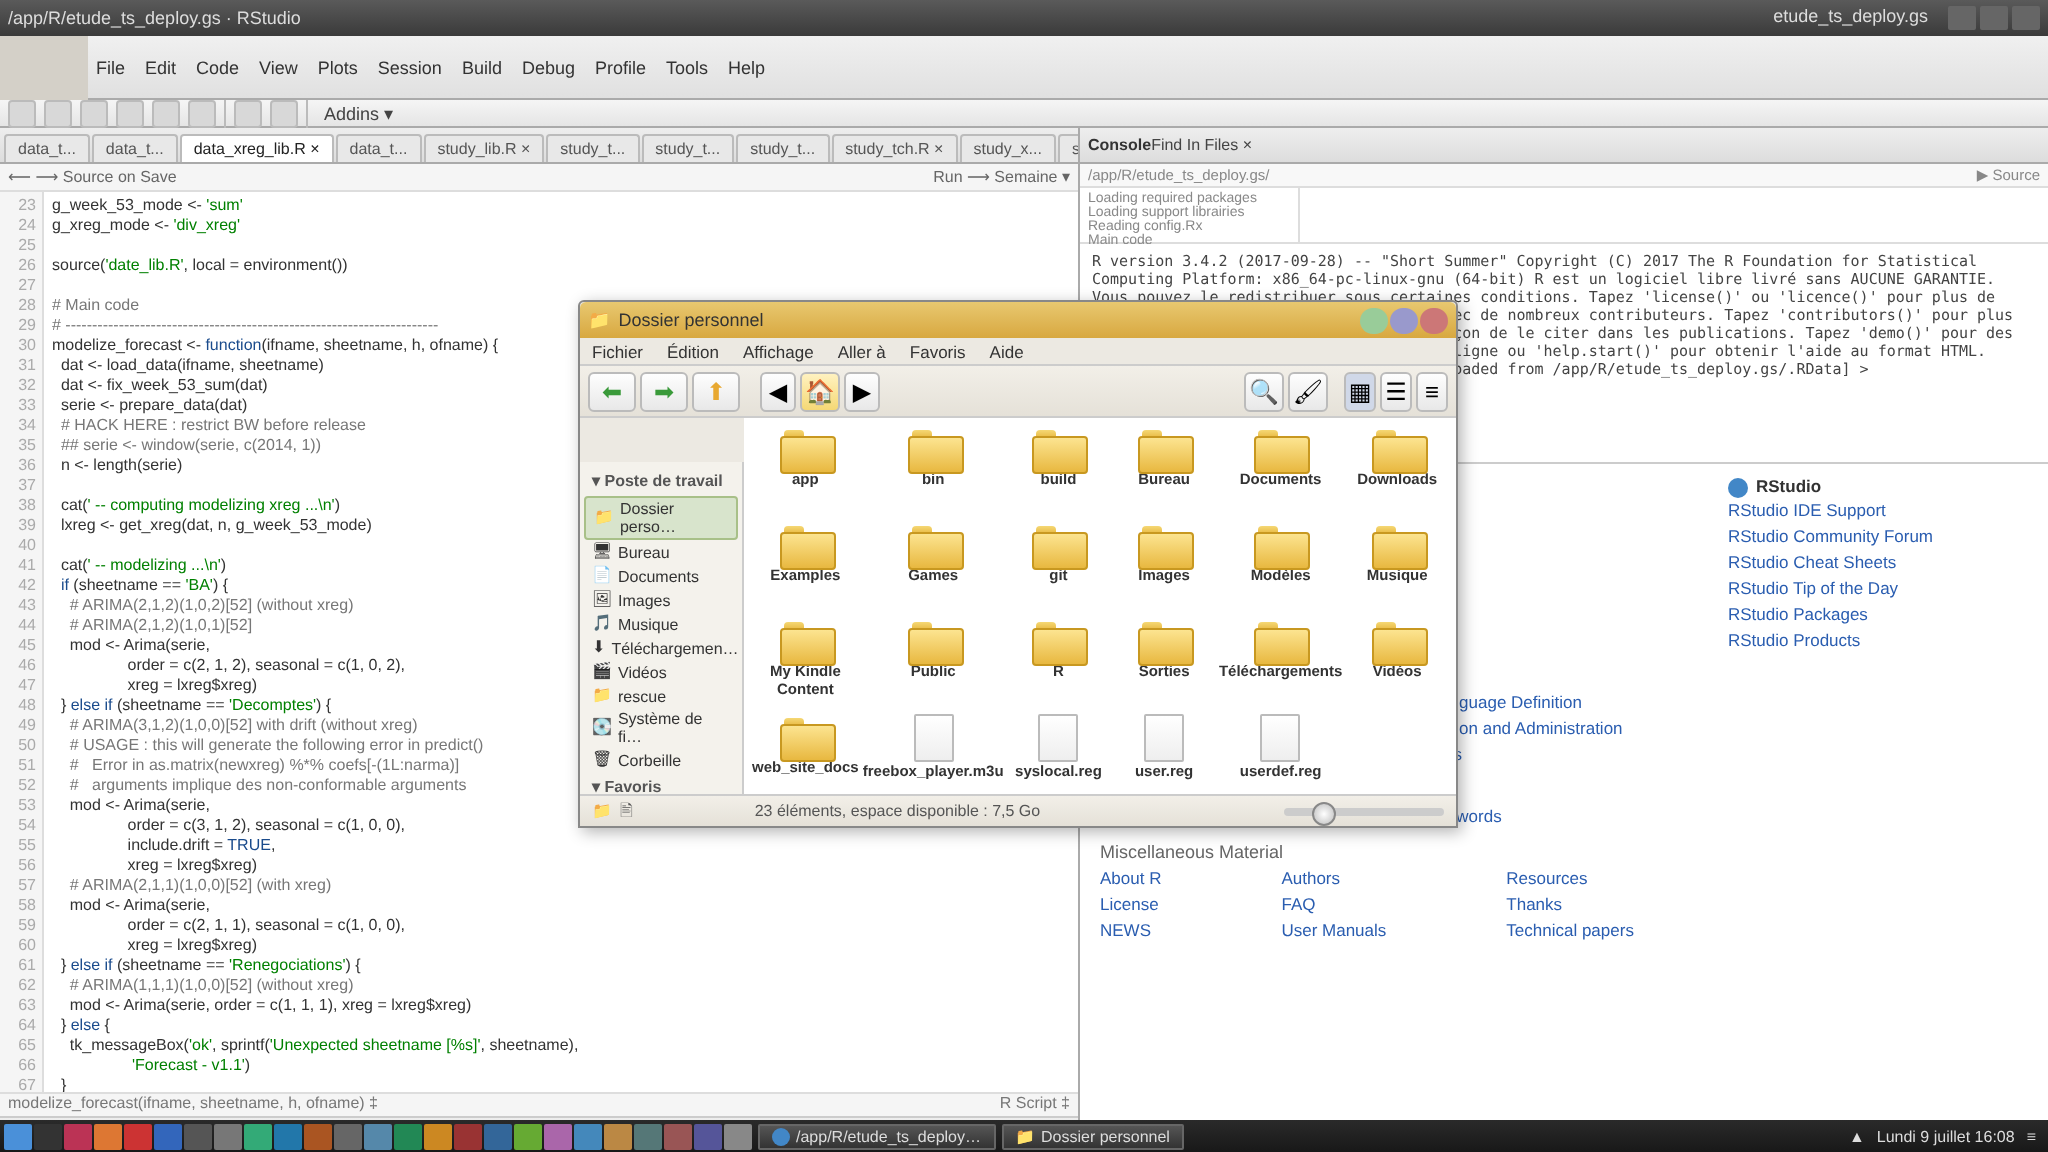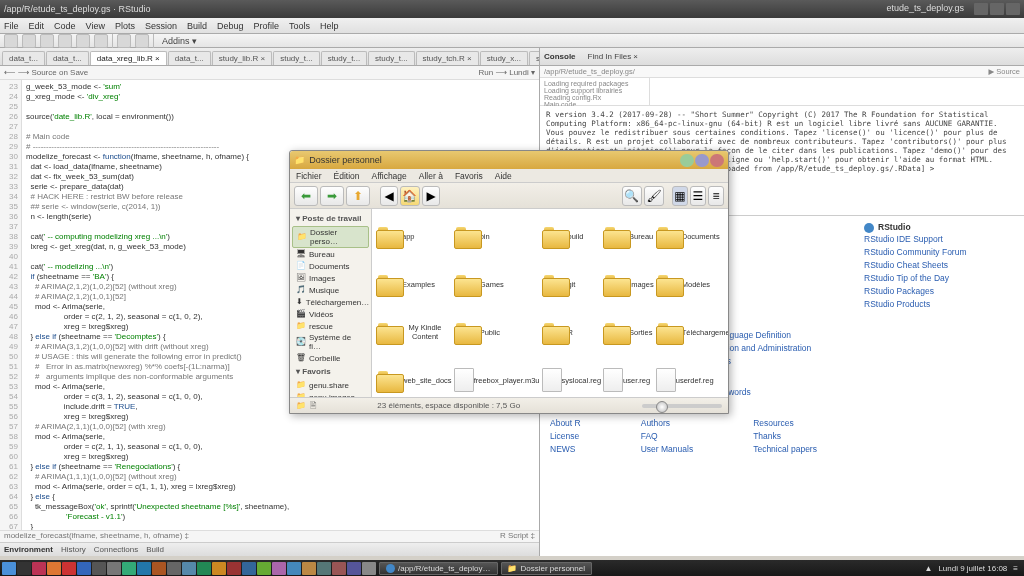--- a/index.html
+++ b/index.html
@@ -1,56 +1,56 @@
 <!DOCTYPE html>
 <html><head>
 <meta charset="utf-8">
 <style>
 * { margin:0; padding:0; box-sizing:border-box; font-family:"Segoe UI",Arial,sans-serif; }
 body { background:#d4d0c8; width:1024px; height:576px; overflow:hidden; font-size:10px; position:relative; }
 .titlebar { height:18px; background:linear-gradient(#5a5a5a,#3a3a3a); color:#ddd; display:flex; align-items:center; padding:0 4px; font-size:9px; }
 .titlebar .right { margin-left:auto; display:flex; gap:2px; }
 .winbtn { width:14px; height:12px; background:#666; display:inline-block; border-radius:1px; }
-.menubar { height:16px; background:linear-gradient(#f0f0f0,#e0e0e0); border-bottom:1px solid #aaa; display:flex; align-items:center; padding:0 4px; font-size:9px; gap:10px; color:#333; }
+.menubar { height:32px; background:linear-gradient(#f0f0f0,#e0e0e0); border-bottom:1px solid #aaa; display:flex; align-items:center; padding:0 4px; font-size:9px; gap:10px; color:#333;margin-left:44px; }
 .toolbar { height:14px; background:linear-gradient(#f5f5f5,#e5e5e5); border-bottom:1px solid #aaa; display:flex; align-items:center; padding:0 4px; gap:4px; }
 .tbicon { width:14px; height:14px; background:#d8d8d8; border:1px solid #bbb; border-radius:2px; }
 .addins { font-size:9px; color:#444; margin-left:4px; }
 .workspace { display:flex; height:508px; }
 .leftpane { width:540px; border-right:1px solid #aaa; display:flex; flex-direction:column; background:#fff; }
 .rightpane { flex:1; display:flex; flex-direction:column; background:#fff; }
 .tabstrip { height:18px; background:linear-gradient(#eee,#ddd); border-bottom:1px solid #aaa; display:flex; align-items:flex-end; padding:0 2px; overflow:hidden; font-size:8px; }
 .tab { padding:2px 6px; background:#e8e8e8; border:1px solid #bbb; border-bottom:none; margin-right:1px; border-radius:2px 2px 0 0; color:#555; white-space:nowrap; cursor:pointer; }
 .tab.active { background:#fff; color:#222; }
 .editor { flex:1; overflow:auto; background:#fff; display:flex; font-family:Consolas,monospace; font-size:8px; line-height:10px; }
 .gutter { width:22px; background:#f5f5f5; color:#aaa; text-align:right; padding:2px 3px 2px 0; border-right:1px solid #ddd; }
 .code { flex:1; padding:2px 4px; white-space:pre; color:#333; }
 .kw { color:#1a4b8c; } .str { color:#008000; } .cm { color:#777; }
-.consoletabs { height:18px; background:linear-gradient(#eee,#ddd); border-bottom:1px solid #aaa; display:flex; align-items:center; font-size:8px; padding:0 4px; gap:12px; color:#444; }
+.consoletabs { height:18px; background:linear-gradient(#eee,#ddd); border-bottom:1px solid #aaa; display:flex; align-items:center; font-size:8px; padding:0 4px; gap:0; color:#444; }
 .console { flex:0 0 110px; padding:4px 6px; font-family:Consolas,monospace; font-size:7.5px; line-height:9px; color:#444; overflow:hidden; background:#fff; border-bottom:1px solid #ccc; }
 .helppane { flex:1; padding:6px 10px; font-size:8.5px; color:#333; overflow:hidden; background:#fff; }
 .helppane a { color:#2a5db0; text-decoration:none; display:block; line-height:13px; }
 .helppane h4 { font-size:9px; color:#666; margin:6px 0 2px; font-weight:normal; }
 .helpcols { display:flex; gap:60px; }
 .rsicon { width:10px; height:10px; background:#4287c7; border-radius:50%; display:inline-block; vertical-align:middle; margin-right:4px; }
 
 .filemanager { position:absolute; left:289px; top:150px; width:440px; height:264px; background:#ece9e2; border:1px solid #888; border-radius:3px 3px 0 0; box-shadow:2px 2px 8px rgba(0,0,0,.3); display:flex; flex-direction:column; }
 .fmtitle { height:18px; background:linear-gradient(#e8c870,#d8a840); border-radius:3px 3px 0 0; display:flex; align-items:center; padding:0 4px; font-size:9px; color:#333; }
 .fmtitle .fmright { margin-left:auto; display:flex; gap:1px; }
 .fmtbtn { width:14px; height:13px; border-radius:7px; }
 .fmmenu { height:14px; background:#ece9e2; display:flex; align-items:center; padding:0 6px; gap:12px; font-size:8.5px; color:#333; border-bottom:1px solid #ccc; }
 .fmtoolbar { height:26px; background:linear-gradient(#f2efe8,#e5e1d8); border-bottom:1px solid #ccc; display:flex; align-items:center; padding:0 4px; gap:2px; }
 .navbtn { width:24px; height:20px; border:1px solid #bbb; border-radius:3px; background:linear-gradient(#fefefe,#e8e8e8); display:flex; align-items:center; justify-content:center; font-size:12px; }
 .fmbody { flex:1; display:flex; overflow:hidden; }
-.fmsidebar { width:82px; background:#f4f2ec; border-right:1px solid #ccc; padding:2px; overflow:hidden; font-size:8px; }
+.fmsidebar { width:82px; background:#f4f2ec; border-right:1px solid #ccc; padding:2px; overflow:hidden; font-size:8px;margin-top:22px; }
 .sidehead { font-weight:bold; color:#555; padding:3px 4px; font-size:8px; }
 .sideitem { display:flex; align-items:center; gap:3px; padding:1px 4px; color:#333; cursor:pointer; }
 .sideitem.sel { background:#d8e4cc; border:1px solid #a8c088; border-radius:2px; }
 .sicon { width:10px; height:10px; display:inline-block; }
 .fmcontent { flex:1; background:#fff; padding:4px; display:grid; grid-template-columns:repeat(6,1fr); grid-auto-rows:46px; gap:2px; overflow:hidden; font-size:7.5px; text-align:center; color:#333; }
-.fitem { display:flex; flex-direction:row; align-items:center; cursor:pointer; }
+.fitem { display:flex; flex-direction:column; align-items:center; cursor:pointer;font-weight:bold; }
 .foldericon { width:26px; height:22px; position:relative; }
 .foldericon::before { content:""; position:absolute; top:2px; left:2px; width:10px; height:4px; background:linear-gradient(#f5d875,#e8b840); border-radius:2px 2px 0 0; }
 .foldericon::after { content:""; position:absolute; top:5px; left:0; width:26px; height:17px; background:linear-gradient(#fce490,#e8b840); border-radius:2px; border:1px solid #c89820; }
 .fileicon { width:20px; height:24px; background:linear-gradient(#fff,#eee); border:1px solid #bbb; border-radius:1px; position:relative; }
 .fmstatus { height:16px; background:linear-gradient(#f2efe8,#e5e1d8); border-top:1px solid #ccc; display:flex; align-items:center; font-size:8px; color:#555; padding:0 6px; }
 .fmstatus .mid { margin:0 auto; }
 .fmstatus .slider { width:80px; height:4px; background:#ccc; border-radius:2px; position:relative; margin-left:auto; }
 .fmstatus .slider::after { content:""; position:absolute; left:14px; top:-3px; width:10px; height:10px; background:radial-gradient(#fff,#bbb); border:1px solid #888; border-radius:50%; }
 .arrow-l{color:#3a9a3a;} .arrow-r{color:#3a9a3a;} .arrow-u{color:#e8a830;}
 
@@ -111,21 +111,21 @@
         <span class="tab">study_lib.R ×</span>
         <span class="tab">study_t...</span>
         <span class="tab">study_t...</span>
         <span class="tab">study_t...</span>
         <span class="tab">study_tch.R ×</span>
         <span class="tab">study_x...</span>
         <span class="tab">study_xmd.log ·</span>
       </div>
     <div style="height:14px;background:#f5f5f5;border-bottom:1px solid #ddd;display:flex;align-items:center;font-size:8px;color:#666;padding:0 4px;">
       <span>⟵ ⟶  Source on Save</span>
-      <span style="margin-left:auto">Run  ⟶  Lundi ▾</span>
+      <span style="margin-left:auto">Run  ⟶  Semaine ▾</span>
     </div>
     <div class="editor">
       <div class="gutter" id="gutter">23
 24
 25
 26
 27
 28
 29
 30

